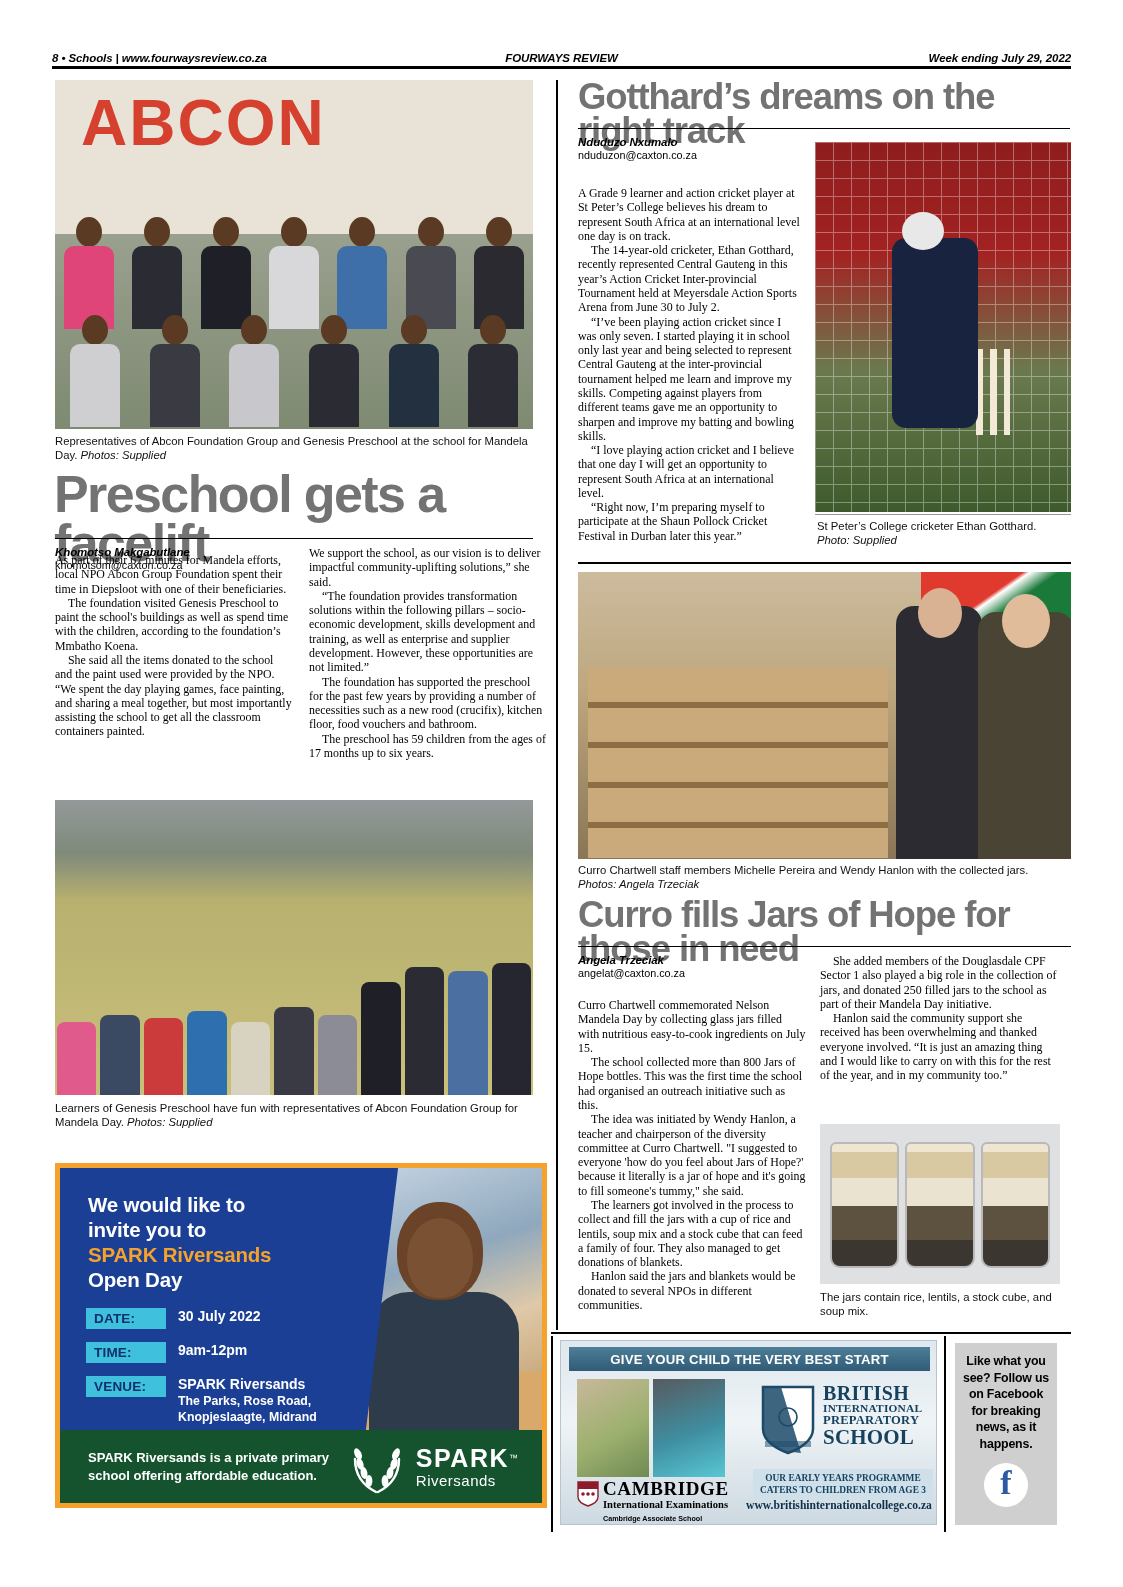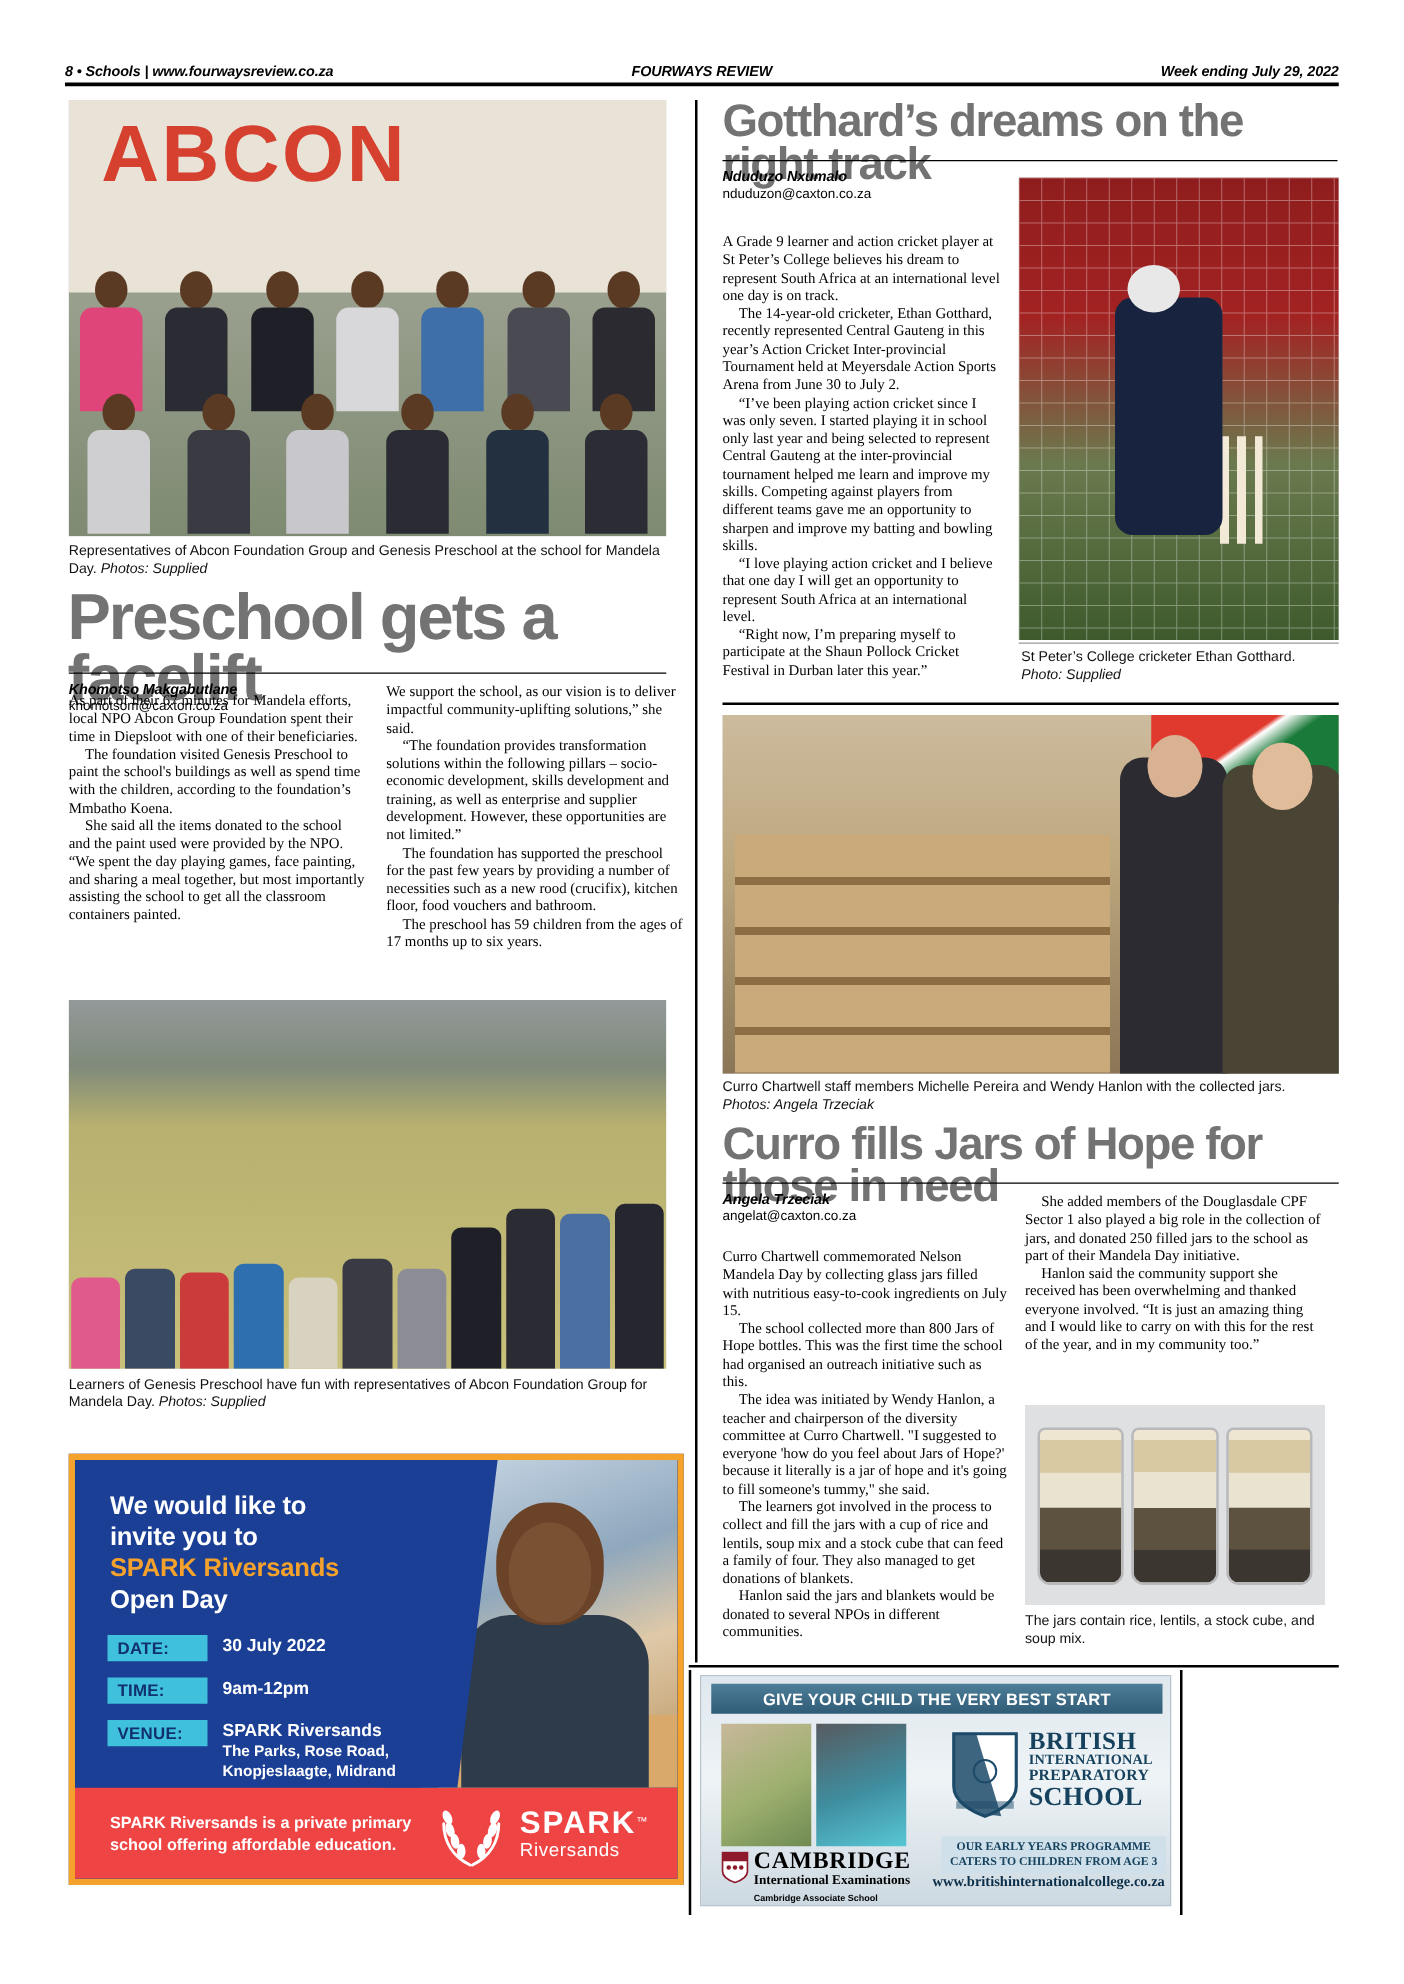--- a/index.html
+++ b/index.html
@@ -144,21 +144,21 @@
     background: #3fc0dd; color: #10306e; font-weight: bold; font-size: 13.5px;
     padding: 3px 8px 3px 8px; min-width: 80px; letter-spacing: 0.2px;
   }
   .spark-value {
     color: #fff; font-weight: bold; font-size: 14px; margin-left: 12px;
     line-height: 1.28;
   }
   .spark-value .small { font-size: 12.3px; display: block; }
   .spark-footer {
     position: absolute; left: 0; bottom: 0; width: 100%; height: 73px;
-    background: #ef4444; display: flex; align-items: center;
+    background: #14532d; display: flex; align-items: center;
   }
   .spark-footer-text {
     margin-left: 28px; width: 250px; color: #fff;
     font-size: 13px; font-weight: bold; line-height: 1.32;
   }
   .spark-logo {
     position: absolute; right: 24px; top: 50%; transform: translateY(-50%);
     display: flex; align-items: center; gap: 8px;
   }
   .wreath { width: 62px; height: 56px; }
@@ -593,14 +593,20 @@
       <circle cx="16" cy="13" r="1.8" fill="#8d1b2b"></circle>
     </svg>
     <div class="bips-cam-text">
       <span class="c1">CAMBRIDGE</span>
       <span class="c2">International Examinations</span>
       <span class="c3">Cambridge Associate School</span>
     </div>
     <div class="bips-url">www.britishinternationalcollege.co.za</div>
   </div>
 
+  <div id="fb-box">
+    <div class="fb-text">Like what you see? Follow us on Facebook for breaking news, as it happens.</div>
+    <div class="fb-circle">
+      <span>f</span>
+    </div>
+  </div>
 
 </div>
 
 </body></html>

